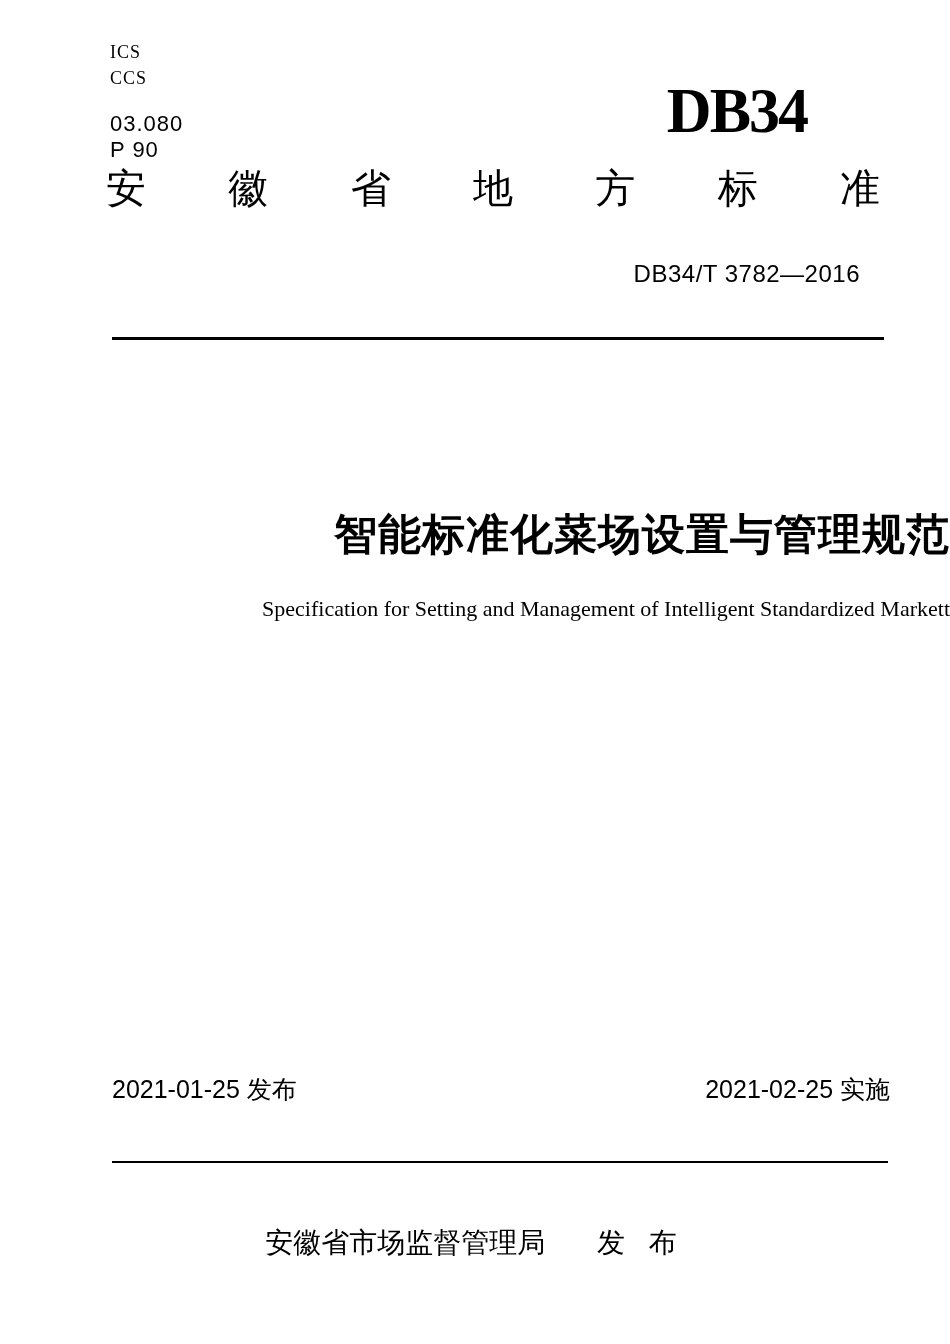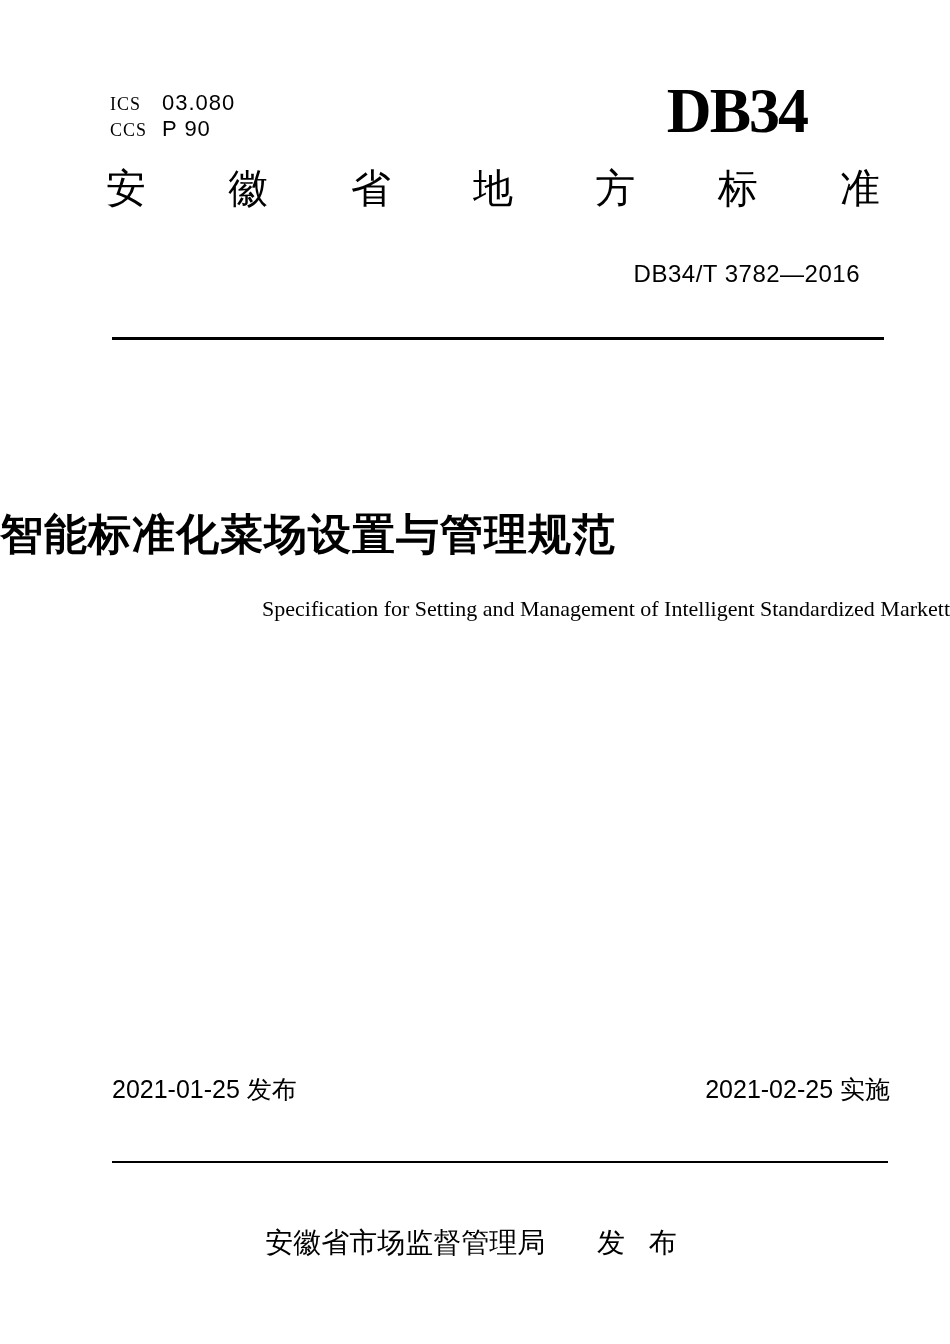--- a/index.html
+++ b/index.html
@@ -17,20 +17,21 @@
   
   .ics-block {
     position: absolute;
     left: 110px;
     top: 42px;
   }
   .ics-row {
     display: flex;
     align-items: baseline;
     height: 26px;
+    flex-direction: column;
   }
   .ics-row .lbl {
     font-family: "Liberation Serif", serif;
     font-size: 18px;
     width: 52px;
     letter-spacing: 1px;
   }
   .ics-row .val {
     font-family: "Liberation Sans", sans-serif;
     font-size: 22px;
@@ -75,21 +76,21 @@
     background: #000;
   }
   .rule-top    { left: 112px; top: 337px; width: 772px; height: 3px; }
   .rule-bottom { left: 112px; top: 1161px; width: 776px; height: 2px; }
   
   .title-cn {
     position: absolute;
     left: 0;
     top: 506px;
     width: 100%;
-    text-align: left;
+    text-align: right;
     font-size: 43px;
     font-weight: bold;
     letter-spacing: 1px;
   }
   
   .title-en {
     position: absolute;
     left: 0;
     top: 596px;
     width: 100%;

